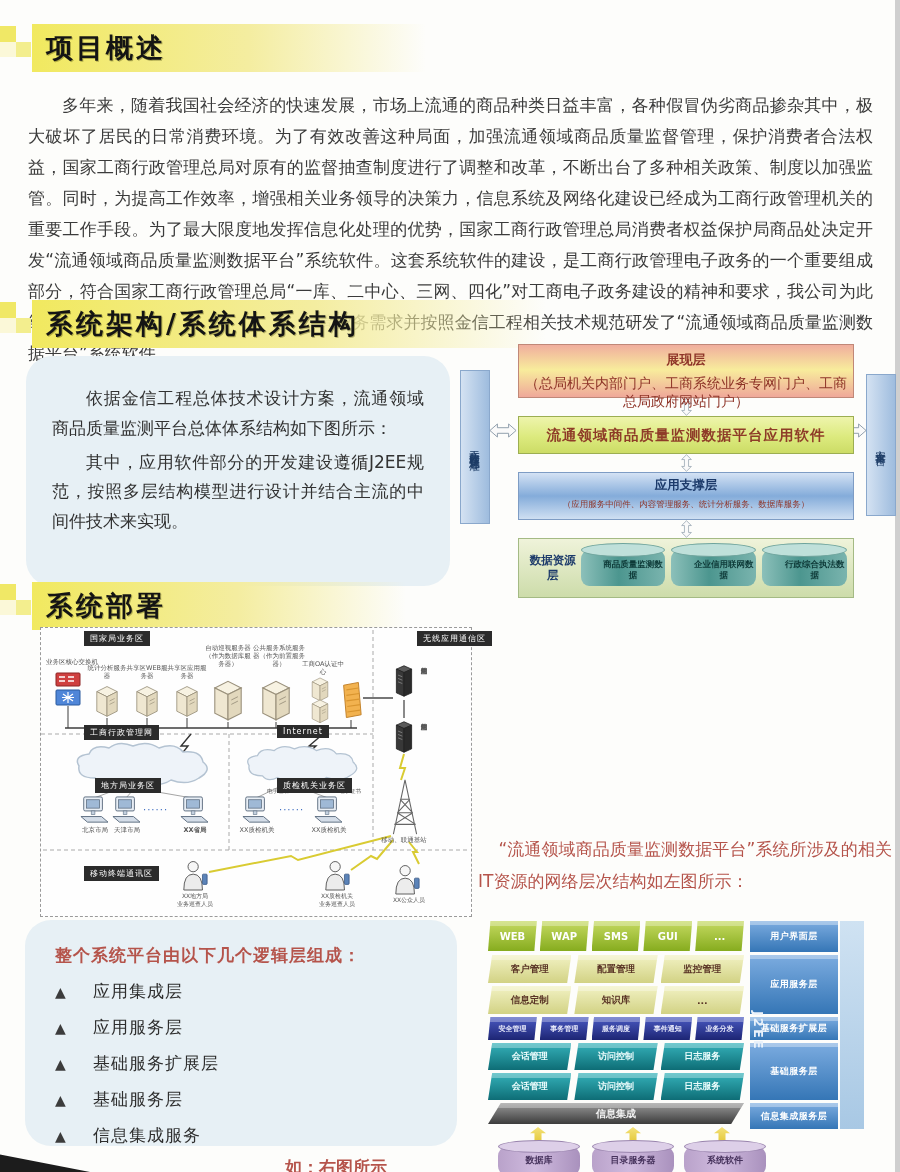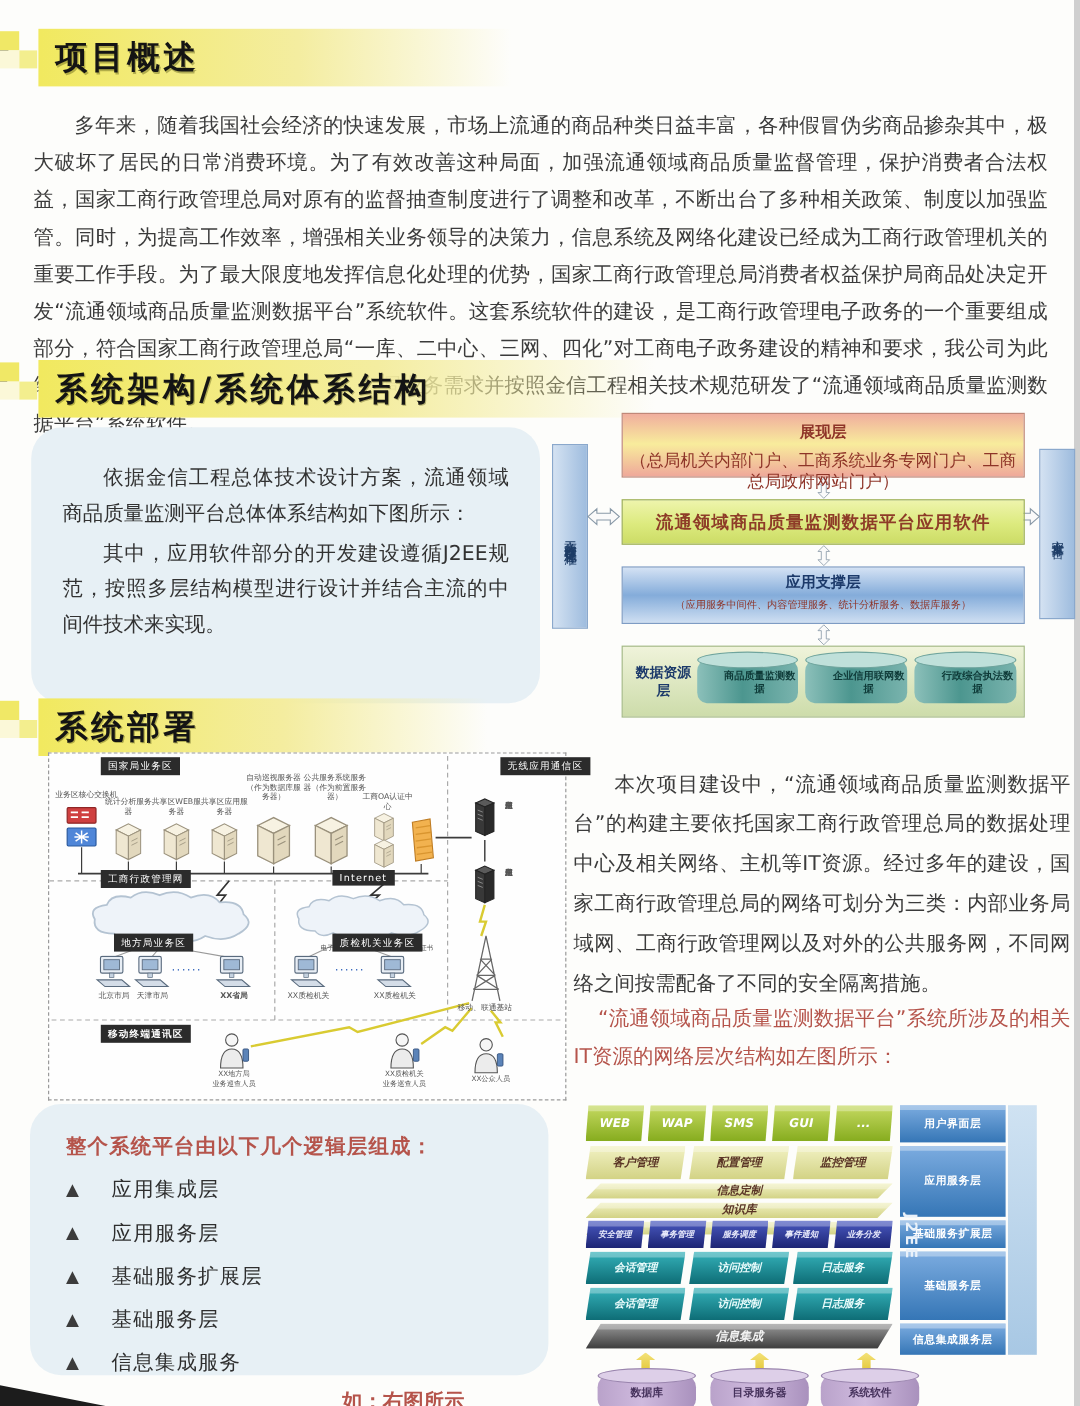--- a/index.html
+++ b/index.html
@@ -38,21 +38,21 @@
   .icon{position:absolute;z-index:2;}
   
   .logic-item{display:flex;align-items:center;margin:13px 0;}
   .logic-item .tri{font-size:14px;color:#3c3c3c;width:38px;flex:0 0 38px;}
   .logic-item .lbl{font-size:17px;color:#2e2e2e;letter-spacing:1px;}
   
   .row{position:absolute;left:0;display:flex;gap:3px;width:256px;}
   .blk{flex:1;display:flex;align-items:center;justify-content:center;
        clip-path:polygon(5% 0,100% 0,95% 100%,0 100%);
        box-shadow:inset 0 5px 0 rgba(255,255,255,.3);}
-  .blk span{font-weight:bold;white-space:nowrap;font-style:italic;}
+  .blk span{font-weight:bold;white-space:nowrap;}
   .g{background:linear-gradient(180deg,#c6da62,#86ac1e);} .g span{color:#fff;font-size:10px;}
   .k{background:linear-gradient(180deg,#f2f2c4,#d2d284);} .k span{color:#5a3526;font-size:9.5px;}
   .b{background:linear-gradient(180deg,#4a5ac2,#1d2574);} .b span{color:#e6e8fa;font-size:7px;}
   .t{background:linear-gradient(180deg,#35b2ba,#0e6d76);} .t span{color:#eafcfc;font-size:9px;}
   .gr{background:linear-gradient(180deg,#9a9a9a,#3c3c3c);} .gr span{color:#f2f2f2;font-size:10px;}
   .scol{position:absolute;left:262px;width:88px;background:linear-gradient(180deg,#7cace0,#3576b6);
         display:flex;align-items:center;justify-content:center;box-shadow:inset 0 4px 0 rgba(255,255,255,.35);}
   .scol span{color:#fff;font-size:9px;font-weight:bold;letter-spacing:.5px;white-space:nowrap;}
   .pcyl{position:absolute;width:82px;height:28px;border-radius:8px/9px;
         background:linear-gradient(90deg,#b9a2ca,#cfbade 45%,#a991bd);}
@@ -313,21 +313,21 @@
       </svg>
     <div class="slab" style="left:296px;top:160px;width:26px;font-size:5.5px;">电子证书</div>
     <div class="slab" style="left:190px;top:198px;width:52px;">XX质检机关</div>
     <div class="slab" style="left:262px;top:198px;width:52px;">XX质检机关</div>
 
     <svg class="icon" style="left:344px;top:150px;" width="40" height="58">
         <use href="#i-tower" width="40" height="58"></use>
       </svg>
     <div class="slab" style="left:330px;top:208px;width:66px;">移动、联通基站</div>
 
-    <div class="chip" style="left:3px;top:226px;font-weight:bold;">移动终端通讯区</div>
+    <div class="chip" style="left:3px;top:238px;">移动终端通讯区</div>
     <svg class="icon" style="left:140px;top:232px;" width="28" height="32">
         <use href="#i-person" width="28" height="32"></use>
       </svg>
     <svg class="icon" style="left:282px;top:232px;" width="28" height="32">
         <use href="#i-person" width="28" height="32"></use>
       </svg>
     <svg class="icon" style="left:352px;top:236px;" width="28" height="32">
         <use href="#i-person" width="28" height="32"></use>
       </svg>
     <div class="slab" style="left:126px;top:264px;width:56px;font-size:6px;">
@@ -336,21 +336,20 @@
     </div>
     <div class="slab" style="left:268px;top:264px;width:56px;font-size:6px;">
       <span>XX质检机关</span><br>
       <span>业务巡查人员</span>
     </div>
     <div class="slab" style="left:340px;top:268px;width:56px;font-size:6px;">
       <span>XX公众人员</span>
     </div>
   </div>
 
-  <div class="para" style="left:478px;top:638px;width:414px;line-height:1.95;">本次项目建设中，“流通领域商品质量监测数据平台”的构建主要依托国家工商行政管理总局的数据处理中心及相关网络、主机等IT资源。经过多年的建设，国家工商行政管理总局的网络可划分为三类：内部业务局域网、工商行政管理网以及对外的公共服务网，不同网络之间按需配备了不同的安全隔离措施。</div>
   <div class="para red" style="left:478px;top:833px;width:414px;line-height:1.9;text-indent:1.2em;">“流通领域商品质量监测数据平台”系统所涉及的相关IT资源的网络层次结构如左图所示：</div>
 
   <div class="round-box" style="left:25px;top:920px;width:432px;height:226px;padding:24px 30px;box-sizing:border-box;">
     <div class="red" style="font-size:17px;font-weight:bold;letter-spacing:1px;">整个系统平台由以下几个逻辑层组成：</div>
     <div style="margin-top:6px;">
       <div class="logic-item">
         <span class="tri">▲</span>
         <span class="lbl">应用集成层</span>
       </div>
       <div class="logic-item">
@@ -395,21 +394,21 @@
       <div class="blk k">
           <span>客户管理</span>
         </div>
       <div class="blk k">
           <span>配置管理</span>
         </div>
       <div class="blk k">
           <span>监控管理</span>
         </div>
     </div>
-    <div class="row" style="top:71px;height:28px;flex-direction:column;">
+    <div class="row" style="top:71px;height:28px;">
       <div class="blk k">
           <span>信息定制</span>
         </div>
       <div class="blk k">
           <span>知识库</span>
         </div>
       <div class="blk k">
           <span>...</span>
         </div>
     </div>

